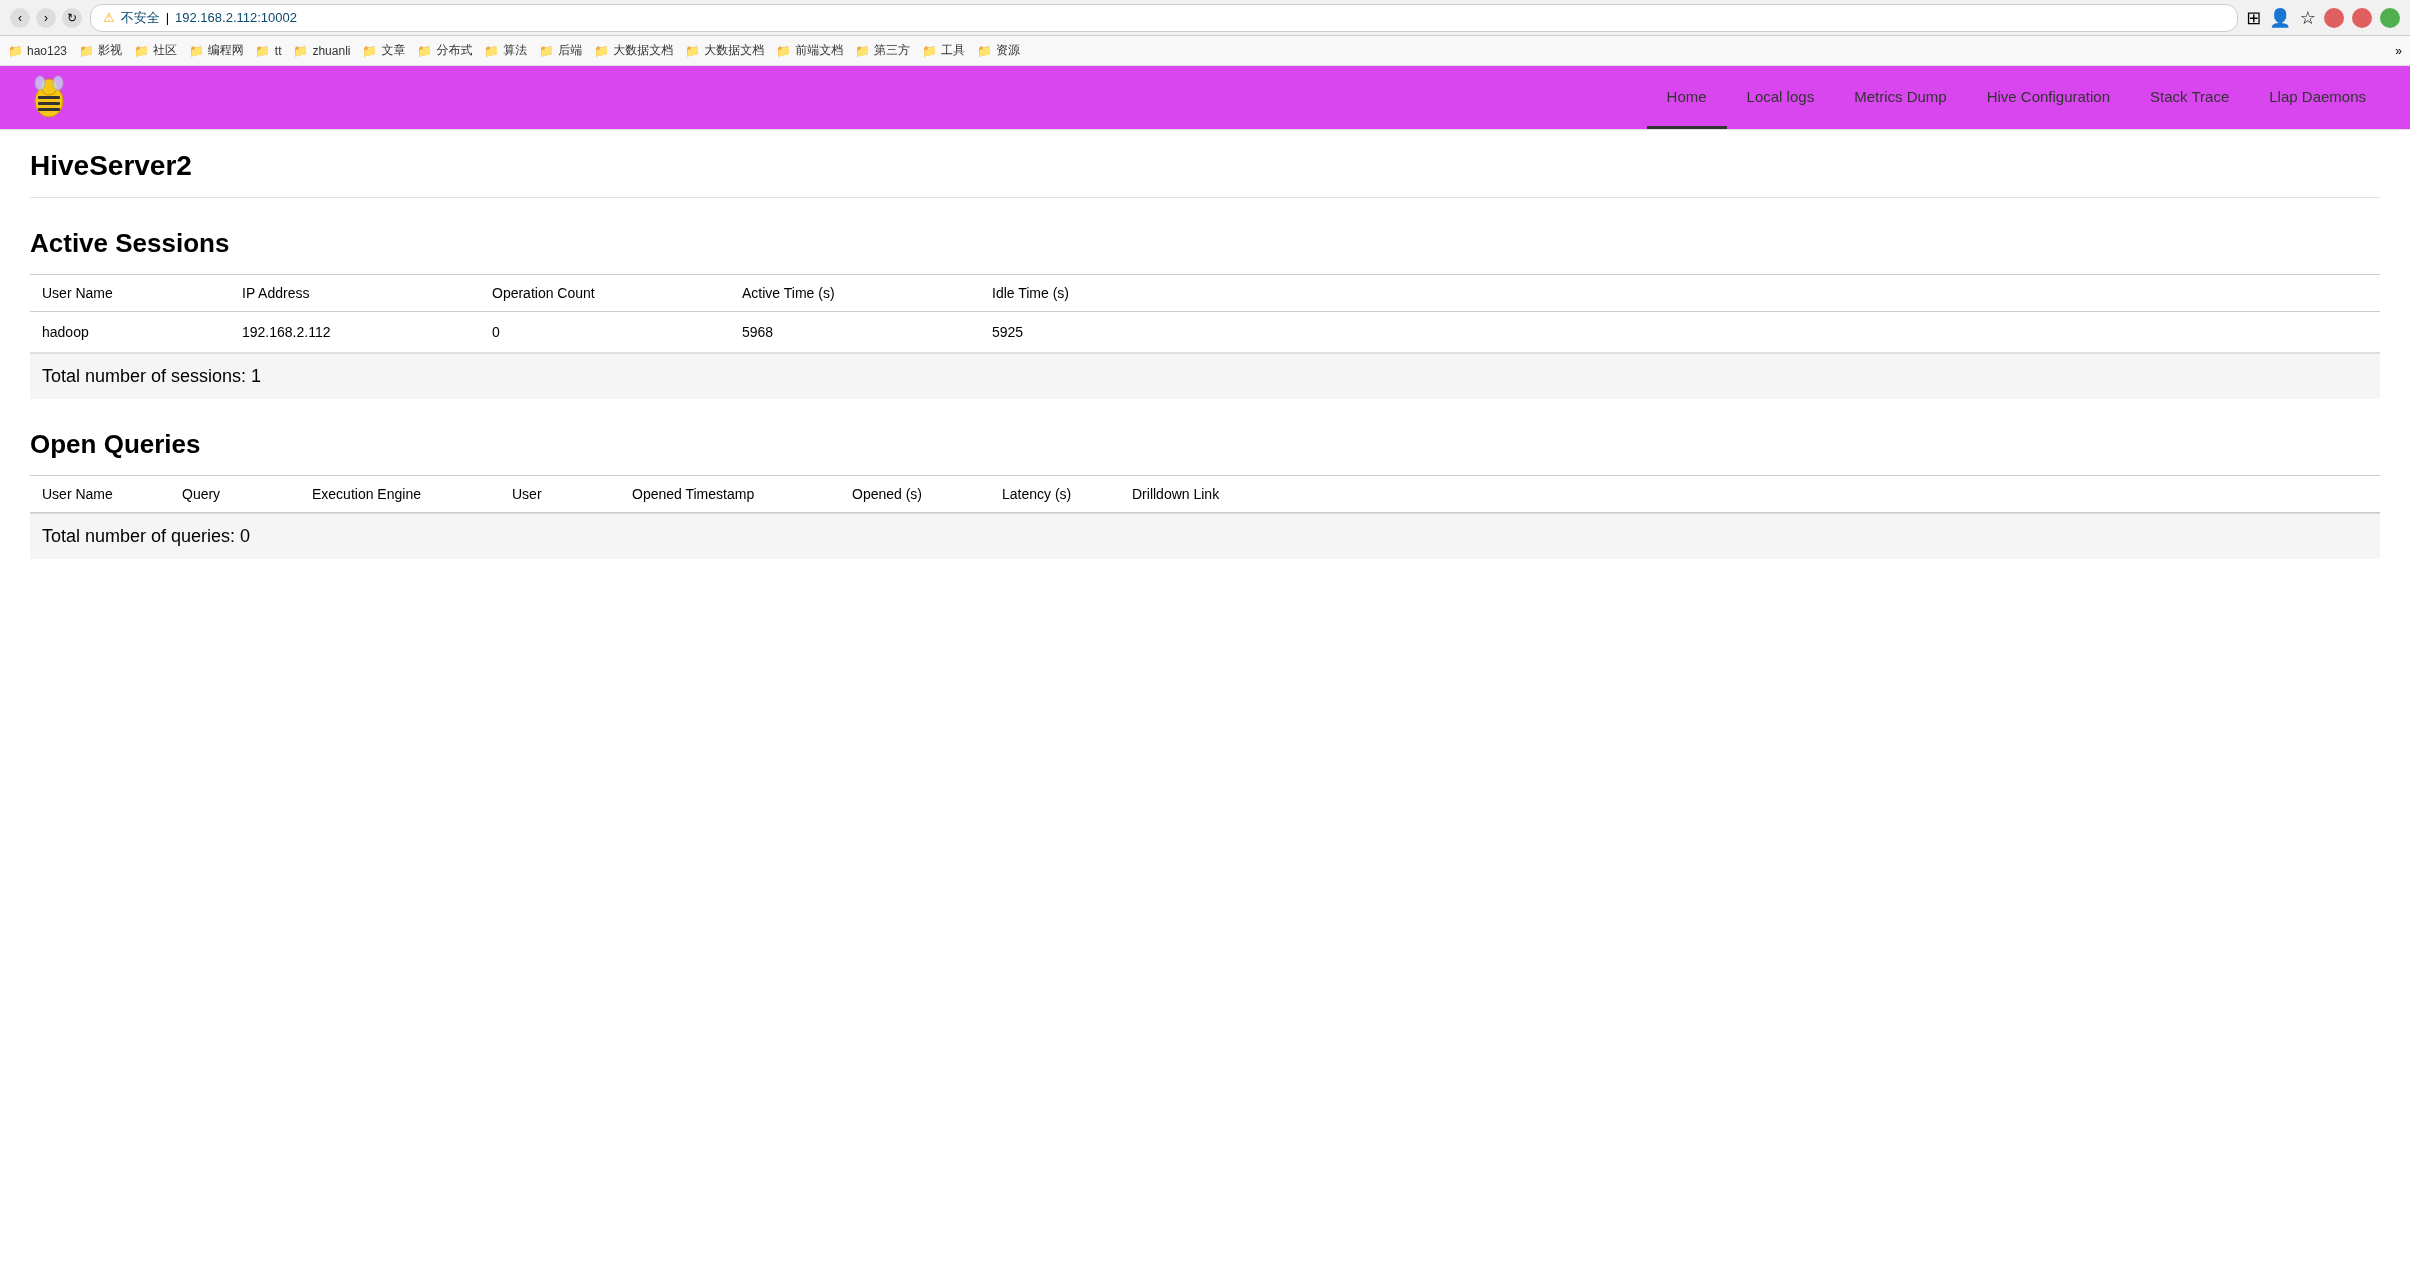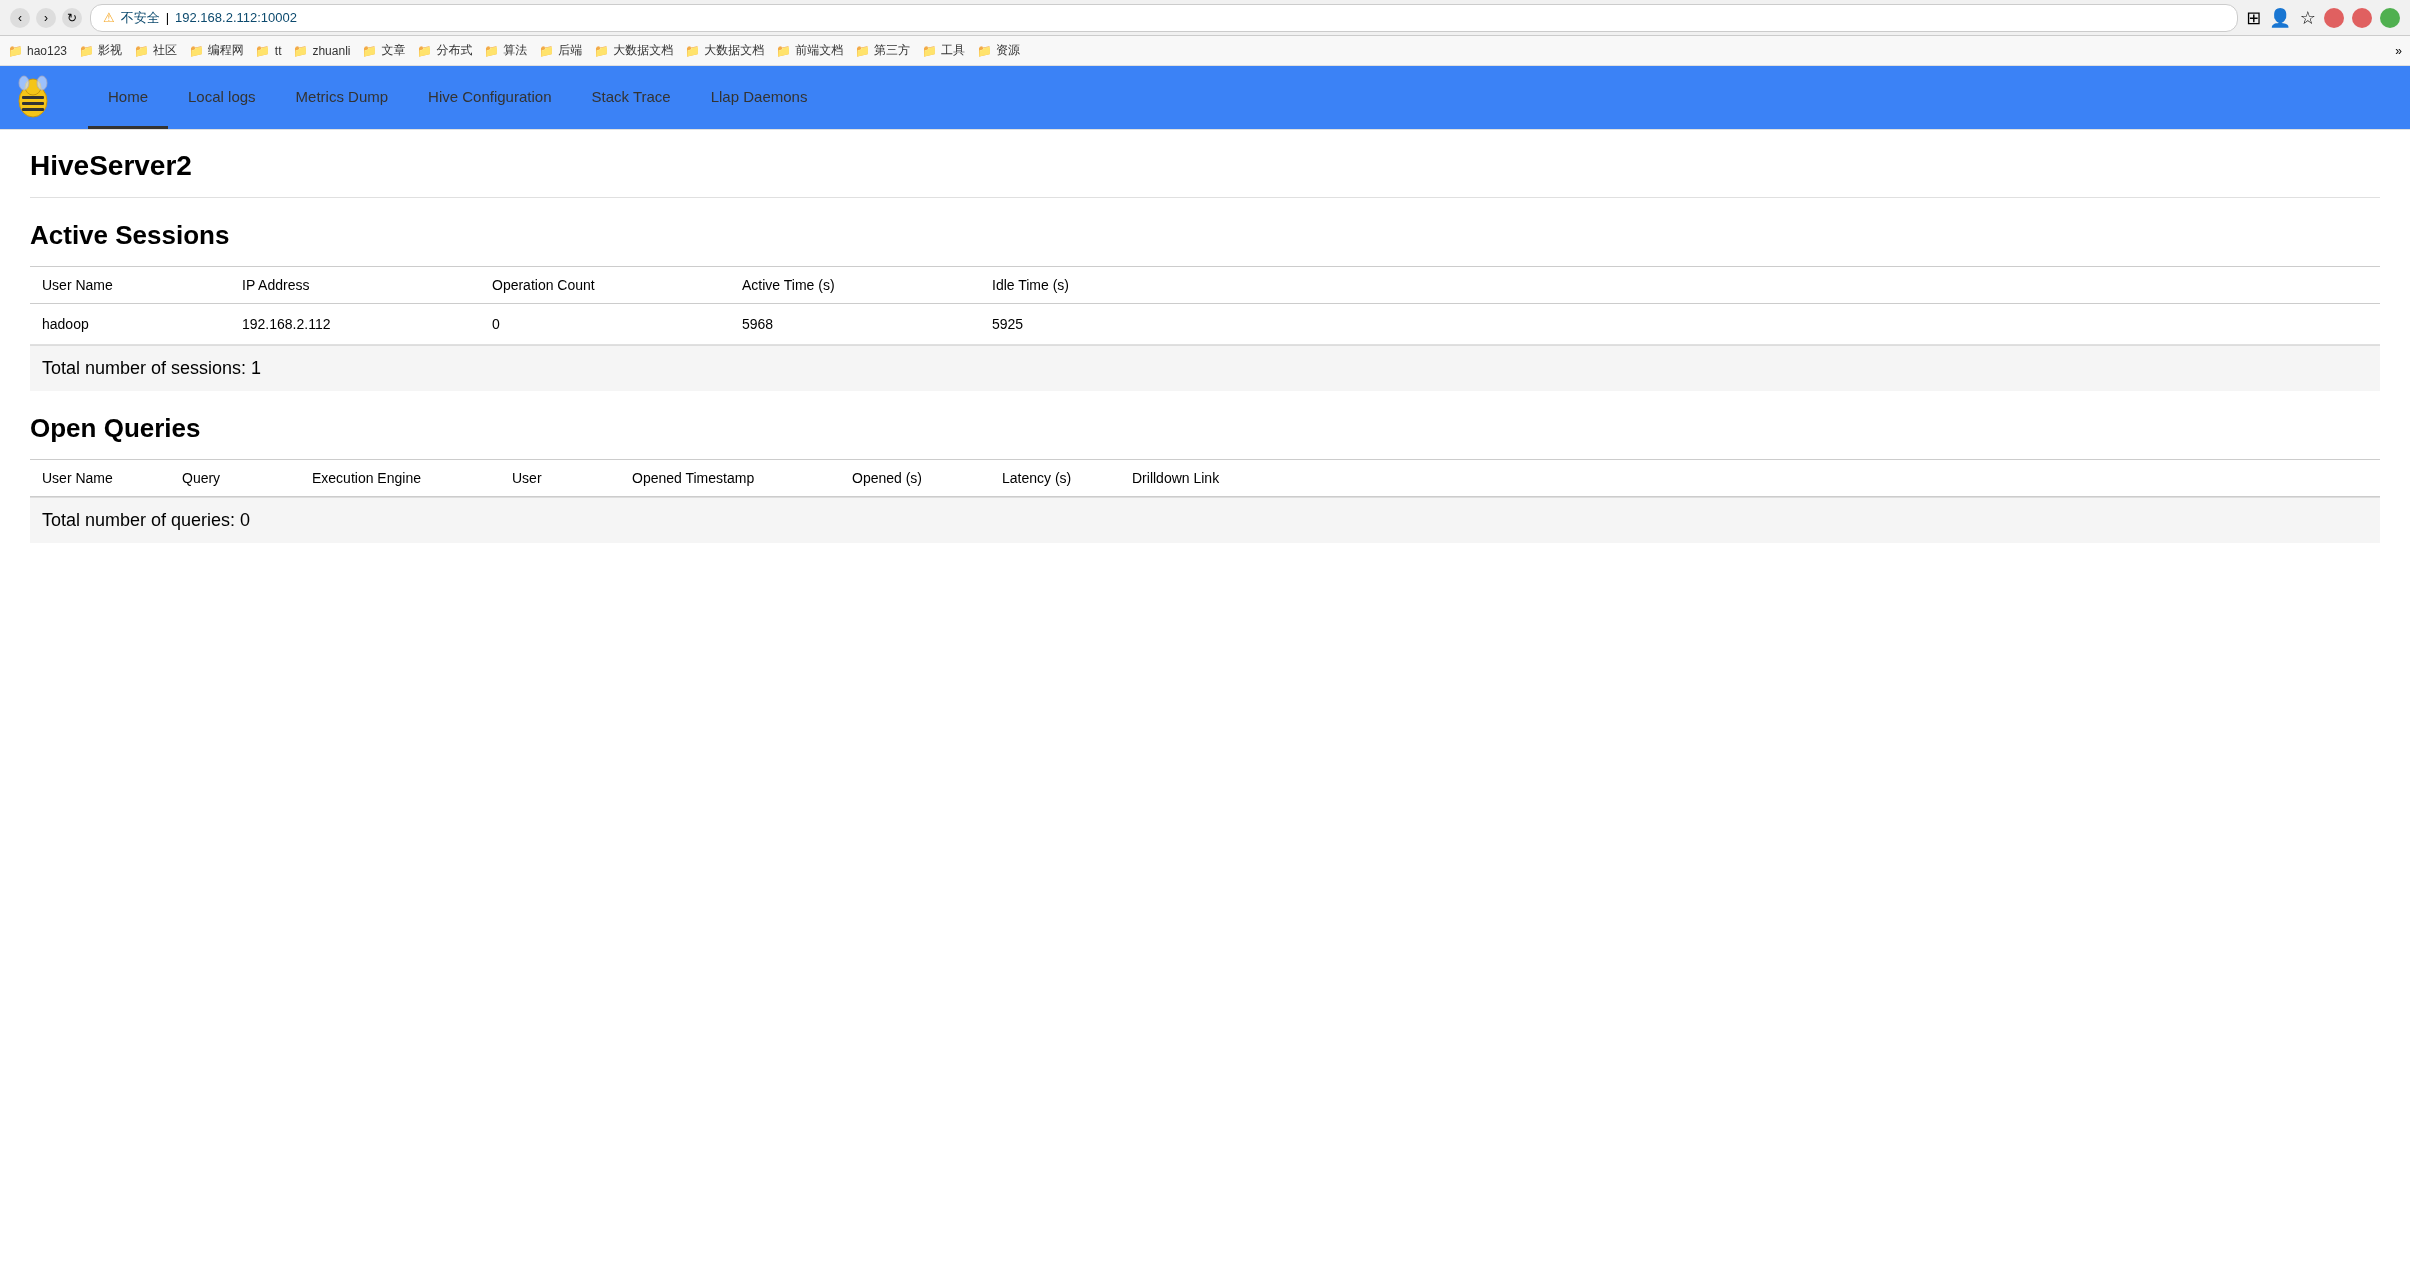--- a/index.html
+++ b/index.html
@@ -94,26 +94,27 @@
       color: #333;
     }
 
     .bookmark-item .folder-icon {
       color: #5f9ea0;
       font-size: 12px;
     }
 
     
     .nav-bar {
-      background: #3b82f6;
+      background: #d946ef;
       border-bottom: 1px solid #e0e0e0;
       display: flex;
       align-items: center;
-      padding: 0 8px;
+      padding: 0 24px;
       height: 64px;
+      justify-content: space-between;
     }
 
     .logo {
       display: flex;
       align-items: center;
       margin-right: 30px;
     }
 
     .logo-bee {
       width: 50px;
@@ -151,21 +152,21 @@
 
     .page-title {
       font-size: 28px;
       font-weight: bold;
       margin-bottom: 20px;
       padding-bottom: 15px;
       border-bottom: 1px solid #e0e0e0;
     }
 
     .section {
-      margin-top: 22px;
+      margin-top: 30px;
     }
 
     .section-title {
       font-size: 26px;
       font-weight: bold;
       margin-bottom: 15px;
     }
 
     
     .data-table {

